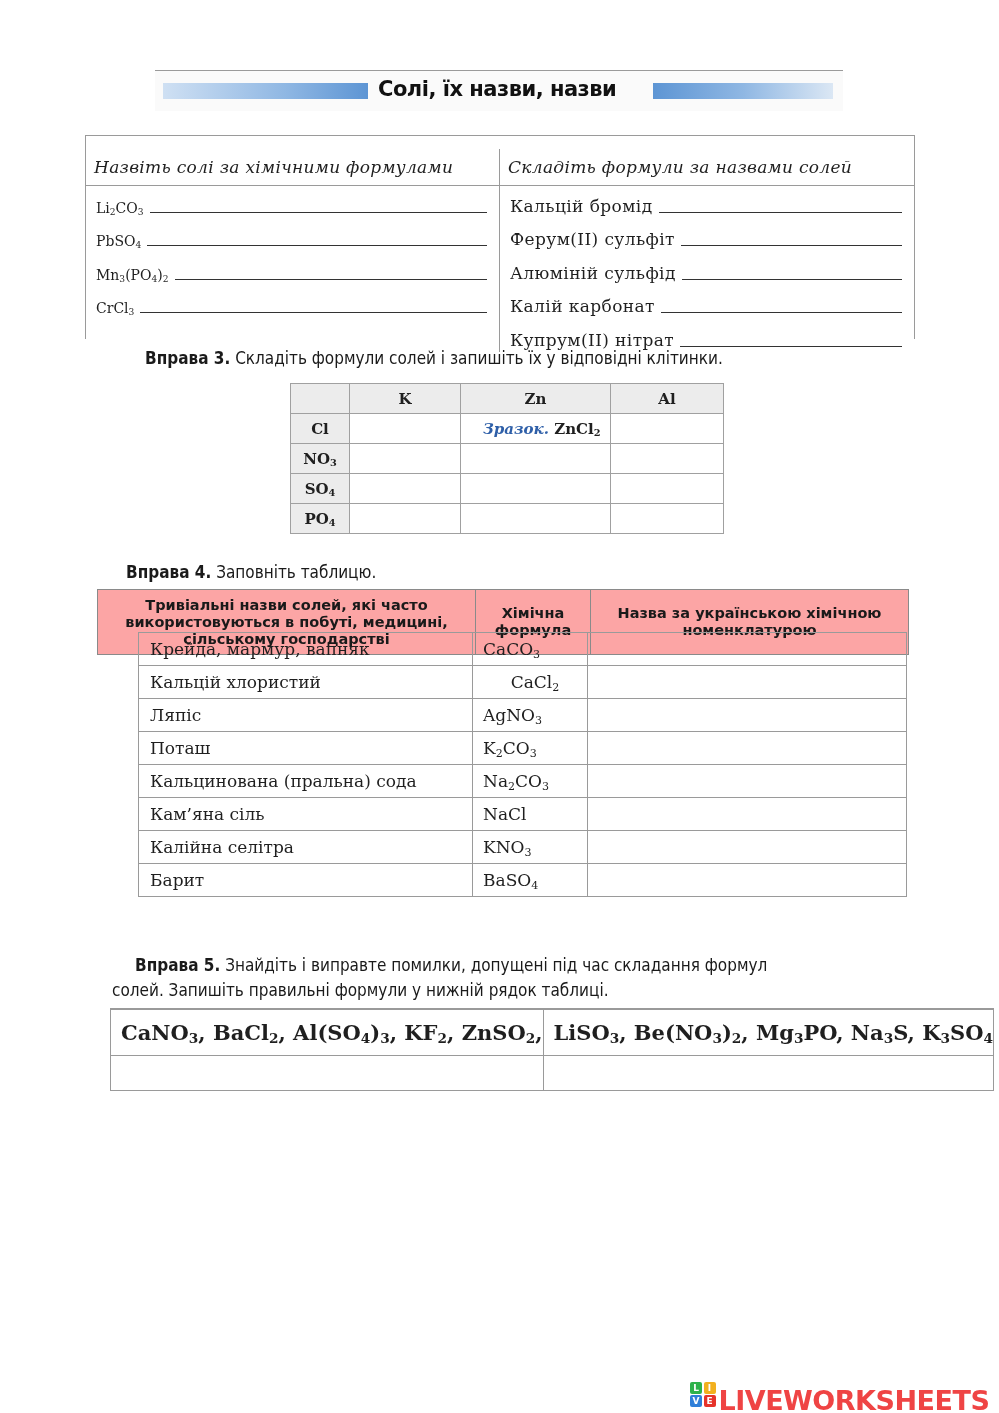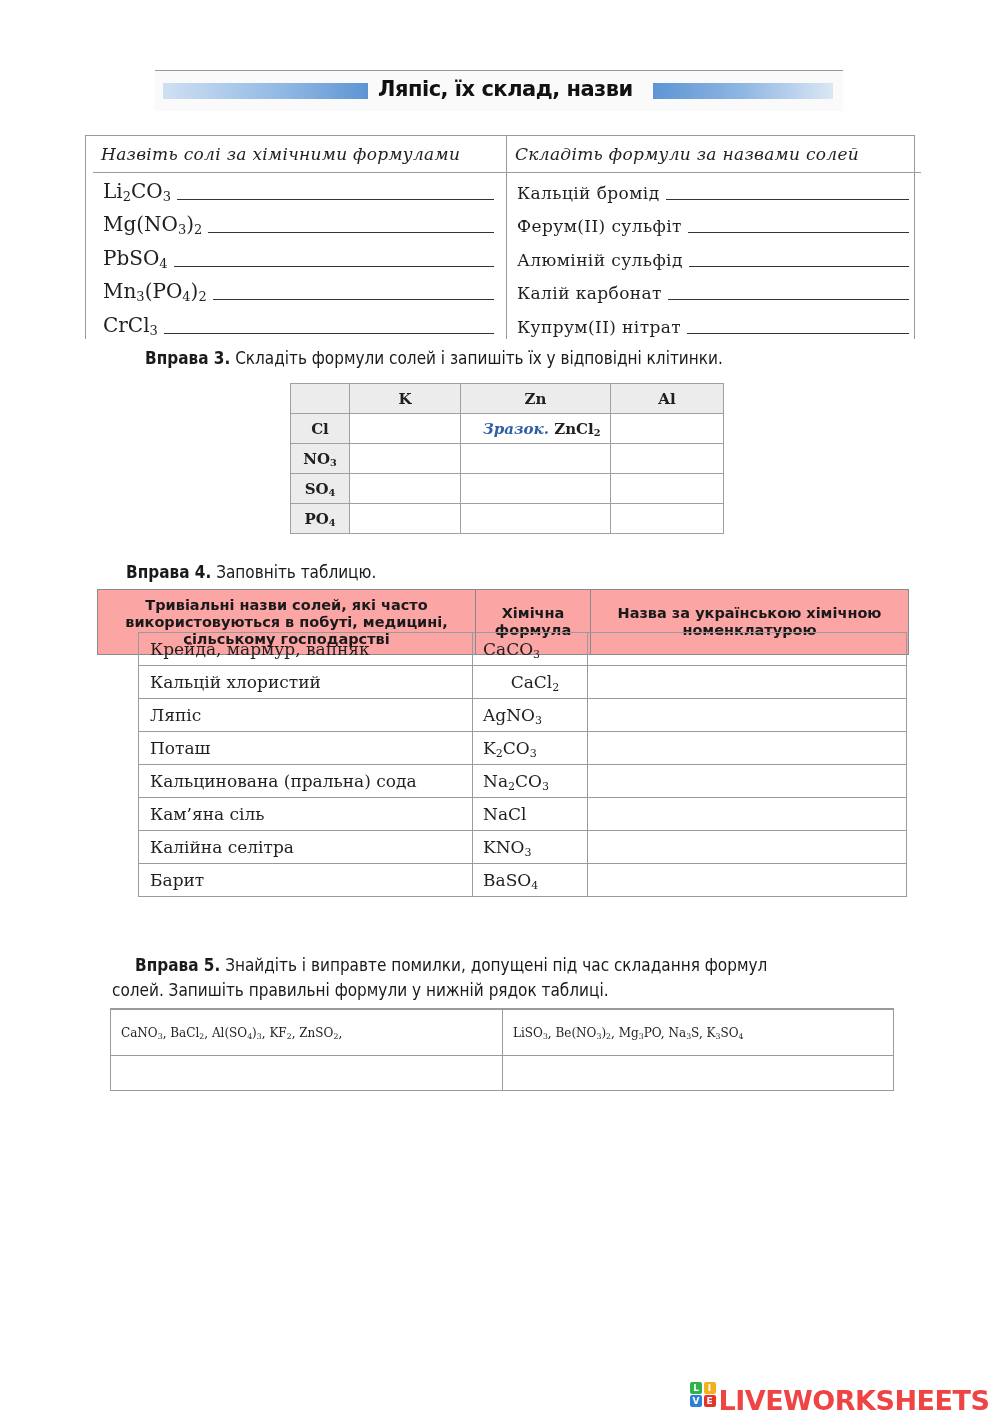--- a/index.html
+++ b/index.html
@@ -11,27 +11,27 @@
   .banner { left: 155px; top: 70px; width: 688px; height: 40px; background: #fafafa; border-top: 1px solid #9a9a9a; }
   .banner .bar-left { position: absolute; left: 8px; top: 12px; width: 205px; height: 16px;
     background: linear-gradient(90deg, #cfe0f3 0%, #8fb7e3 60%, #5d95d4 100%); }
   .banner .bar-right { position: absolute; left: 498px; top: 12px; width: 180px; height: 16px;
     background: linear-gradient(90deg, #5d95d4 0%, #8fb7e3 50%, #dbe7f4 100%); }
   .banner .title { position: absolute; left: 223px; top: 6px; font-family: "DejaVu Sans", sans-serif;
     font-size: 21px; font-weight: bold; letter-spacing: -0.5px; color: #111; }
 
   
   .t12 { left: 85px; top: 135px; width: 828px; height: 203px; border: 1px solid #9a9a9a; border-bottom: none; }
-  .t12 .col { position: absolute; top: 0; height: 203px; margin-left: 7px; }
+  .t12 .col { position: absolute; top: 13px; height: 203px; }
   .t12 .colL { left: 0; width: 413px; border-right: 1px solid #9a9a9a; }
   .t12 .colR { left: 414px; width: 414px; }
   .t12 .hdr { height: 36px; border-bottom: 1px solid #9a9a9a; font-style: italic; font-size: 17px;
     line-height: 36px; padding-left: 8px; white-space: nowrap; letter-spacing: 0.3px; }
   .t12 .row { position: relative; height: 33.5px; display: flex; align-items: flex-end; padding-left: 10px; padding-right: 12px; }
-  .t12 .row .lbl { font-size: 20px; white-space: nowrap; padding-bottom: 4px; }
+  .t12 .row .lbl { font-size: 14px; white-space: nowrap; padding-bottom: 4px; }
   .t12 .colR .row .lbl { font-size: 17px; letter-spacing: 0.4px; }
   .t12 .row .line { flex: 1; border-bottom: 1.5px solid #333; margin-left: 6px; margin-bottom: 7px; }
   sub { font-size: 0.65em; vertical-align: -0.25em; line-height: 0; }
 
   .ex-title { font-family: "DejaVu Sans Condensed", "DejaVu Sans", sans-serif; font-size: 17px; white-space: nowrap; color: #1a1a1a; }
   .ex-title b { font-weight: bold; }
   .ex-title .txt { font-stretch: condensed; }
 
   
   .t3 { left: 290px; top: 383px; border-collapse: collapse; }
@@ -46,49 +46,45 @@
     font-family: "DejaVu Sans", sans-serif; font-weight: bold; font-size: 14.5px; line-height: 17px; color: #1a1a1a; }
   .t4head .h1 { left: 0; width: 377px; border-right: 1px solid #8a8a8a; }
   .t4head .h2 { left: 378px; width: 114px; border-right: 1px solid #8a8a8a; }
   .t4head .h3 { left: 493px; width: 317px; }
   .t4body { left: 138px; top: 632px; border-collapse: collapse; padding-left: 16px; }
   .t4body td { border: 1px solid #9a9a9a; height: 32px; font-size: 17px; padding: 0 0 0 11px; white-space: nowrap; }
   .t4body td.f { padding-left: 10px; }
 
   
   .t5 { left: 110px; top: 1008px; border-collapse: collapse; }
-  .t5 td { border: 1px solid #9a9a9a; height: 45px; font-size: 12px; padding: 0 0 0 10px; white-space: nowrap; }
+  .t5 td { border: 1px solid #9a9a9a; height: 45px; font-size: 21px; padding: 0 0 0 10px; white-space: nowrap; font-weight: bold; }
   .t5 tr:first-child td { border-top: 2px solid #9a9a9a; }
   .t5 tr:last-child td { height: 34px; }
 
   
   .logo { left: 690px; top: 1373px; display: flex; align-items: center; }
   .logo .grid { display: grid; grid-template-columns: 12px 12px; grid-template-rows: 12px 12px; gap: 1.5px; margin-right: 3px; }
   .logo .grid span { display: flex; align-items: center; justify-content: center; font-family: "DejaVu Sans", sans-serif;
     font-size: 9px; font-weight: bold; color: #fff; border-radius: 2px; }
   .logo .word { font-family: "DejaVu Sans", sans-serif; font-weight: bold; font-size: 27px; letter-spacing: -0.5px; color: #1c3f7a; }
 </style>
 </head>
 <body>
 
 <div class="abs banner">
   <div class="bar-left"></div>
-  <div class="title">Ляпіс, їх склад, назви</div>
+  <div class="title">Солі, їх назви, назви</div>
   <div class="bar-right"></div>
 </div>
 
 <div class="abs t12">
   <div class="col colL">
     <div class="hdr">Назвіть солі за хімічними формулами</div>
     <div class="row">
         <span class="lbl">Li<sub>2</sub>CO<sub>3</sub></span>
-        <span class="line"></span>
-      </div>
-    <div class="row">
-        <span class="lbl">Mg(NO<sub>3</sub>)<sub>2</sub></span>
         <span class="line"></span>
       </div>
     <div class="row">
         <span class="lbl">PbSO<sub>4</sub></span>
         <span class="line"></span>
       </div>
     <div class="row">
         <span class="lbl">Mn<sub>3</sub>(PO<sub>4</sub>)<sub>2</sub></span>
         <span class="line"></span>
       </div>

